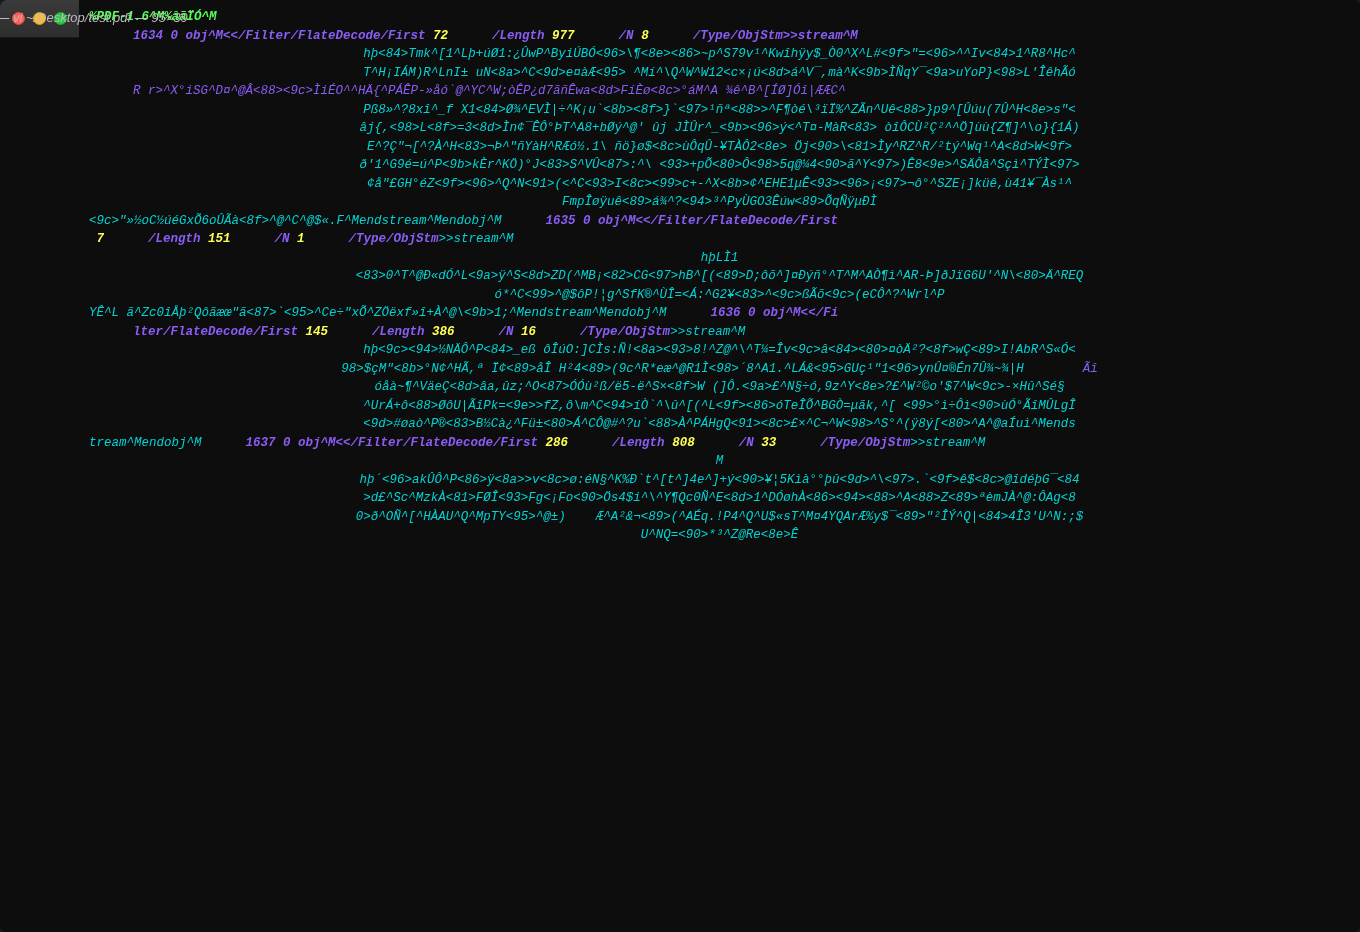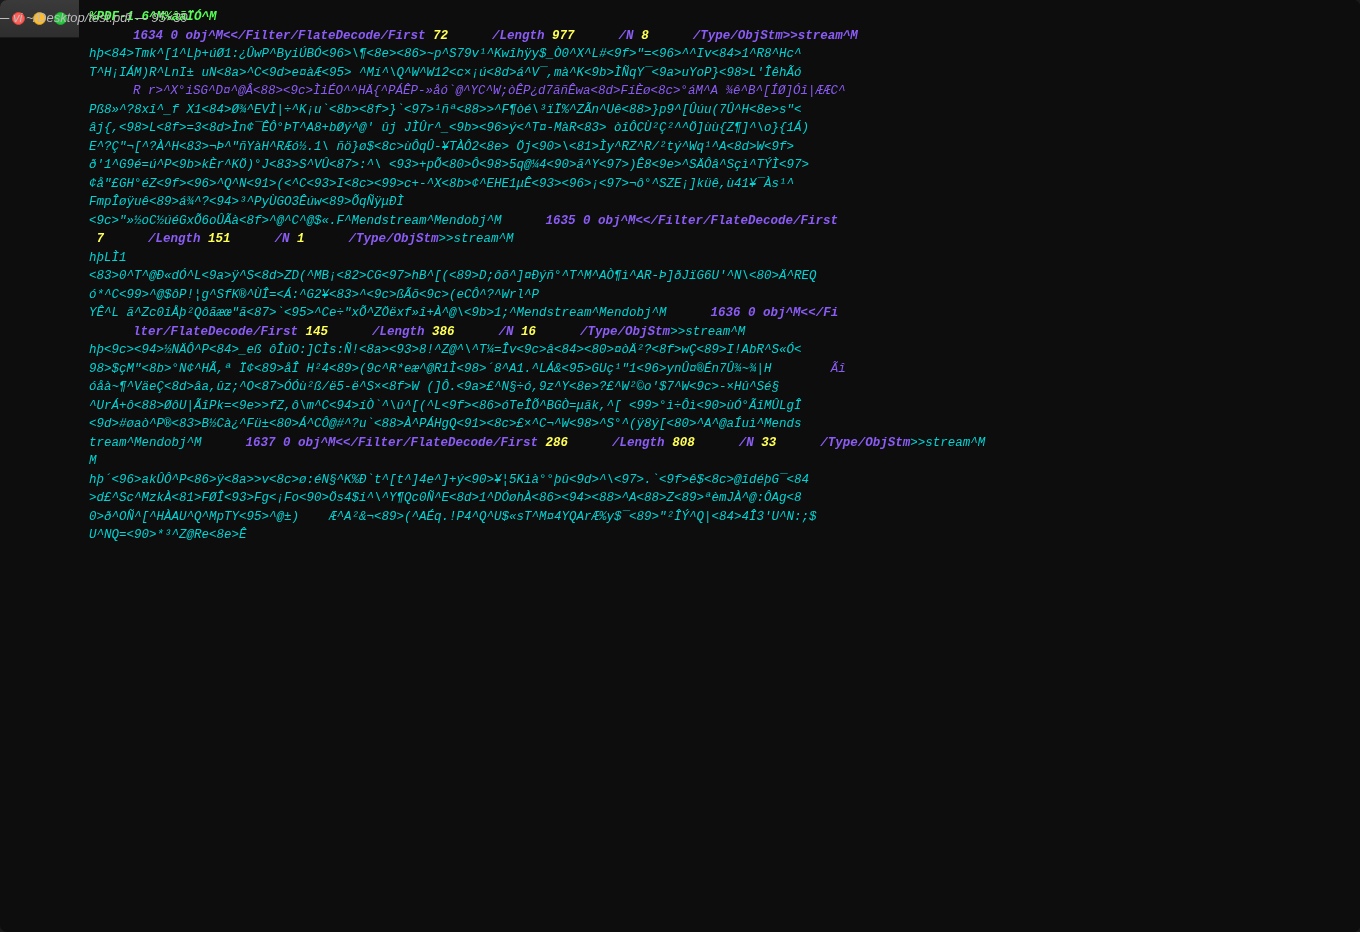--- a/index.html
+++ b/index.html
@@ -68,21 +68,21 @@
       overflow-x: hidden;
       font-size: 12.5px;
       line-height: 1.48;
     }
 
     .line {
       display: block;
       white-space: pre-wrap;
       word-break: break-all;
     }
-    .c-cyan { color: #00d4d4; }
+    .c-cyan { color: #00d4d4; text-align: center; }
     .c-magenta { color: #8b5cf6; margin-left: 44px; }
     .c-yellow { color: #ffff55; text-align: right; }
     .c-green { color: #55ff55; }
 
     
     .bold { font-weight: bold; }
   </style>
 </head>
 <body>
 

